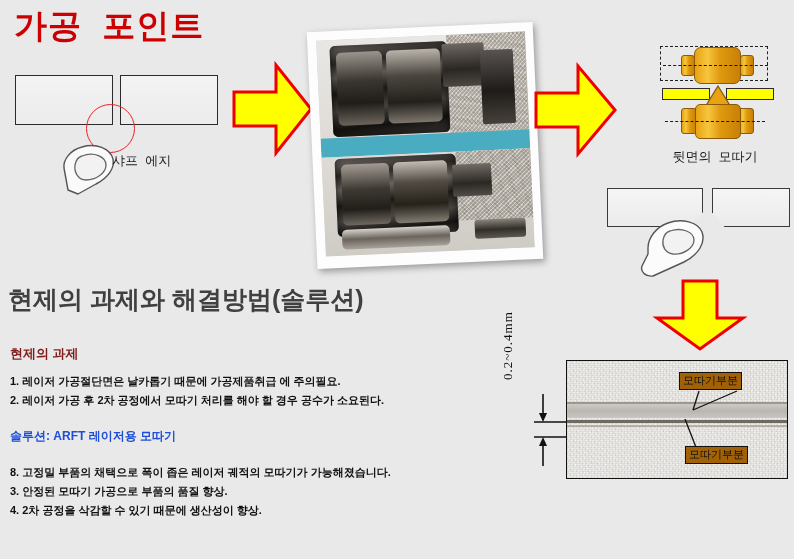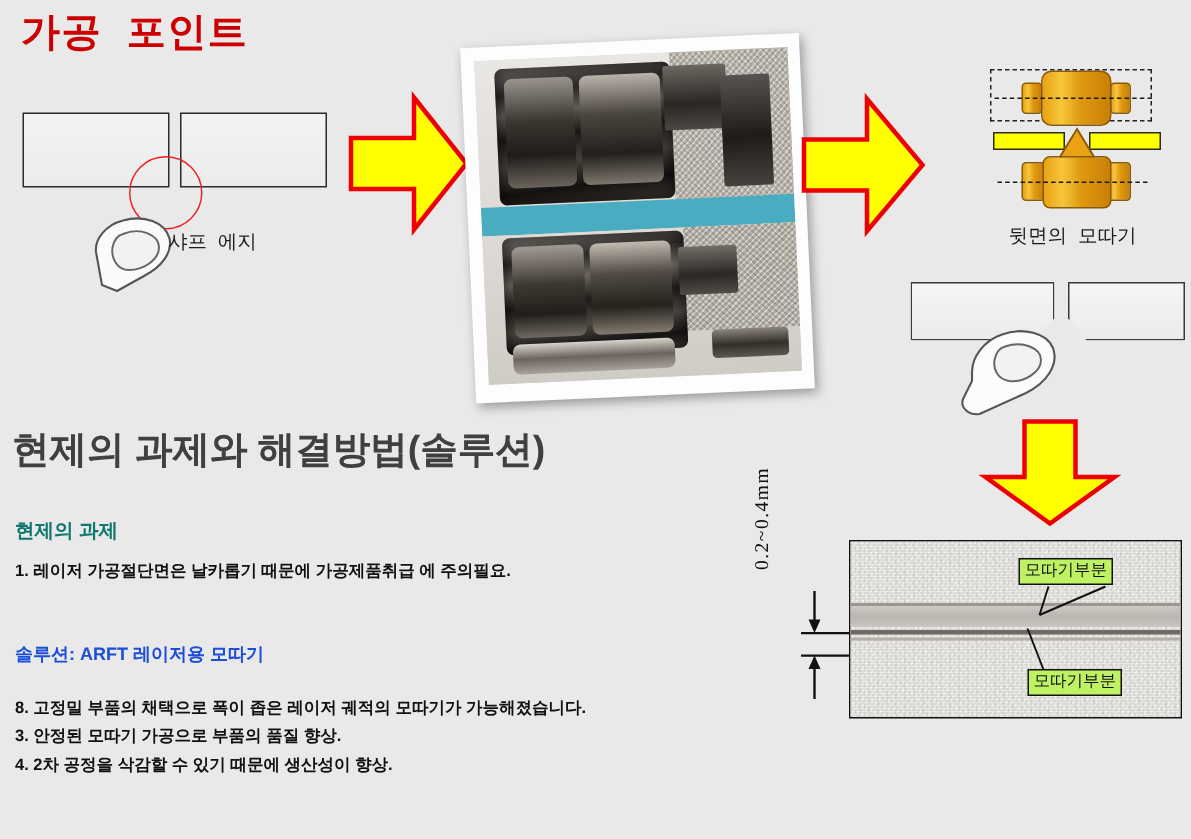--- a/index.html
+++ b/index.html
@@ -8,21 +8,21 @@
     background:#e9e9e9;
     font-family:"Liberation Sans","DejaVu Sans",sans-serif;
     overflow:hidden;
     position:relative;
   }
   .abs{position:absolute;}
 
   
   #title-machining-point{
     left:14px;top:4px;
-    font-size:26px;font-weight:bold;color:#cc0000;
+    font-size:33px;font-weight:bold;color:#cc0000;
     letter-spacing:1px;
     white-space:pre;
   }
   #title-issue-solution{
     left:8px;top:283px;
     font-size:25px;font-weight:bold;color:#404040;
     white-space:pre;
   }
 
   
@@ -94,21 +94,21 @@
   }
   #plate-chamfer-right{
     left:712px;top:188px;width:78px;height:39px;
     background:linear-gradient(180deg,#f5f5f5 0%,#ebebeb 100%);
     border:1.5px solid #3a3a3a;box-sizing:border-box;
     clip-path:polygon(0 0,100% 0,100% 100%,16% 100%,0 62%);
   }
 
   
   #issue-heading{
-    left:10px;top:345px;font-size:13px;font-weight:bold;color:#0f766e;white-space:pre;
+    left:10px;top:345px;font-size:13px;font-weight:bold;color:#7f1d1d;white-space:pre;
   }
   .body-line{
     font-size:11px;font-weight:bold;color:#111;white-space:pre;
   }
   #issue-list{left:10px;top:372px;line-height:19px;}
   #solution-heading{
     left:10px;top:428px;font-size:12px;font-weight:bold;color:#1d4ed8;white-space:pre;
   }
   #solution-list{left:10px;top:463px;line-height:19px;}
 
@@ -128,21 +128,21 @@
       repeating-linear-gradient(127deg,rgba(255,255,255,.5) 0 1px,transparent 1px 3px);
   }
   .micro-groove{position:absolute;left:0;right:0;}
   #groove-band{top:36%;height:13%;background:linear-gradient(180deg,#cfcdc8,#b9b6b0 55%,#c9c6c1);}
   #groove-line1{top:35%;height:2px;background:#9c9890;}
   #groove-line2{top:50%;height:3px;background:#6e6a62;}
   #groove-line3{top:55%;height:2px;background:#b4b0a8;}
 
   .callout{
     position:absolute;
-    background:#bef264;
+    background:#a16207;
     border:1.2px solid #111;
     font-size:11px;color:#111;
     padding:1px 3px 2px 3px;
     white-space:pre;
     line-height:13px;
   }
 
   
   #dim-label{
     left:500px;top:380px;
@@ -269,20 +269,21 @@
     <polygon points="31,3 65,3 65,40 91,40 48,71 5,40 31,40" fill="#ffff00" stroke="#ee0000" stroke-width="3" stroke-linejoin="miter"></polygon>
   </svg>
 </div>
 
 <div class="abs" id="title-issue-solution">현제의 과제와 해결방법(솔루션)</div>
 
 <div class="abs" id="issue-heading">현제의 과제</div>
 
 <div class="abs" id="issue-list">
   <div class="body-line">1. 레이저 가공절단면은 날카롭기 때문에 가공제품취급 에 주의필요.</div>
+  <div class="body-line">2. 레이저 가공 후 2차 공정에서 모따기 처리를 해야 할 경우 공수가 소요된다.</div>
 </div>
 
 <div class="abs" id="solution-heading">솔루션: ARFT 레이저용 모따기</div>
 
 <div class="abs" id="solution-list">
   <div class="body-line">8. 고정밀 부품의 채택으로 폭이 좁은 레이저 궤적의 모따기가 가능해졌습니다.</div>
   <div class="body-line">3. 안정된 모따기 가공으로 부품의 품질 향상.</div>
   <div class="body-line">4. 2차 공정을 삭감할 수 있기 때문에 생산성이 향상.</div>
 </div>
 

